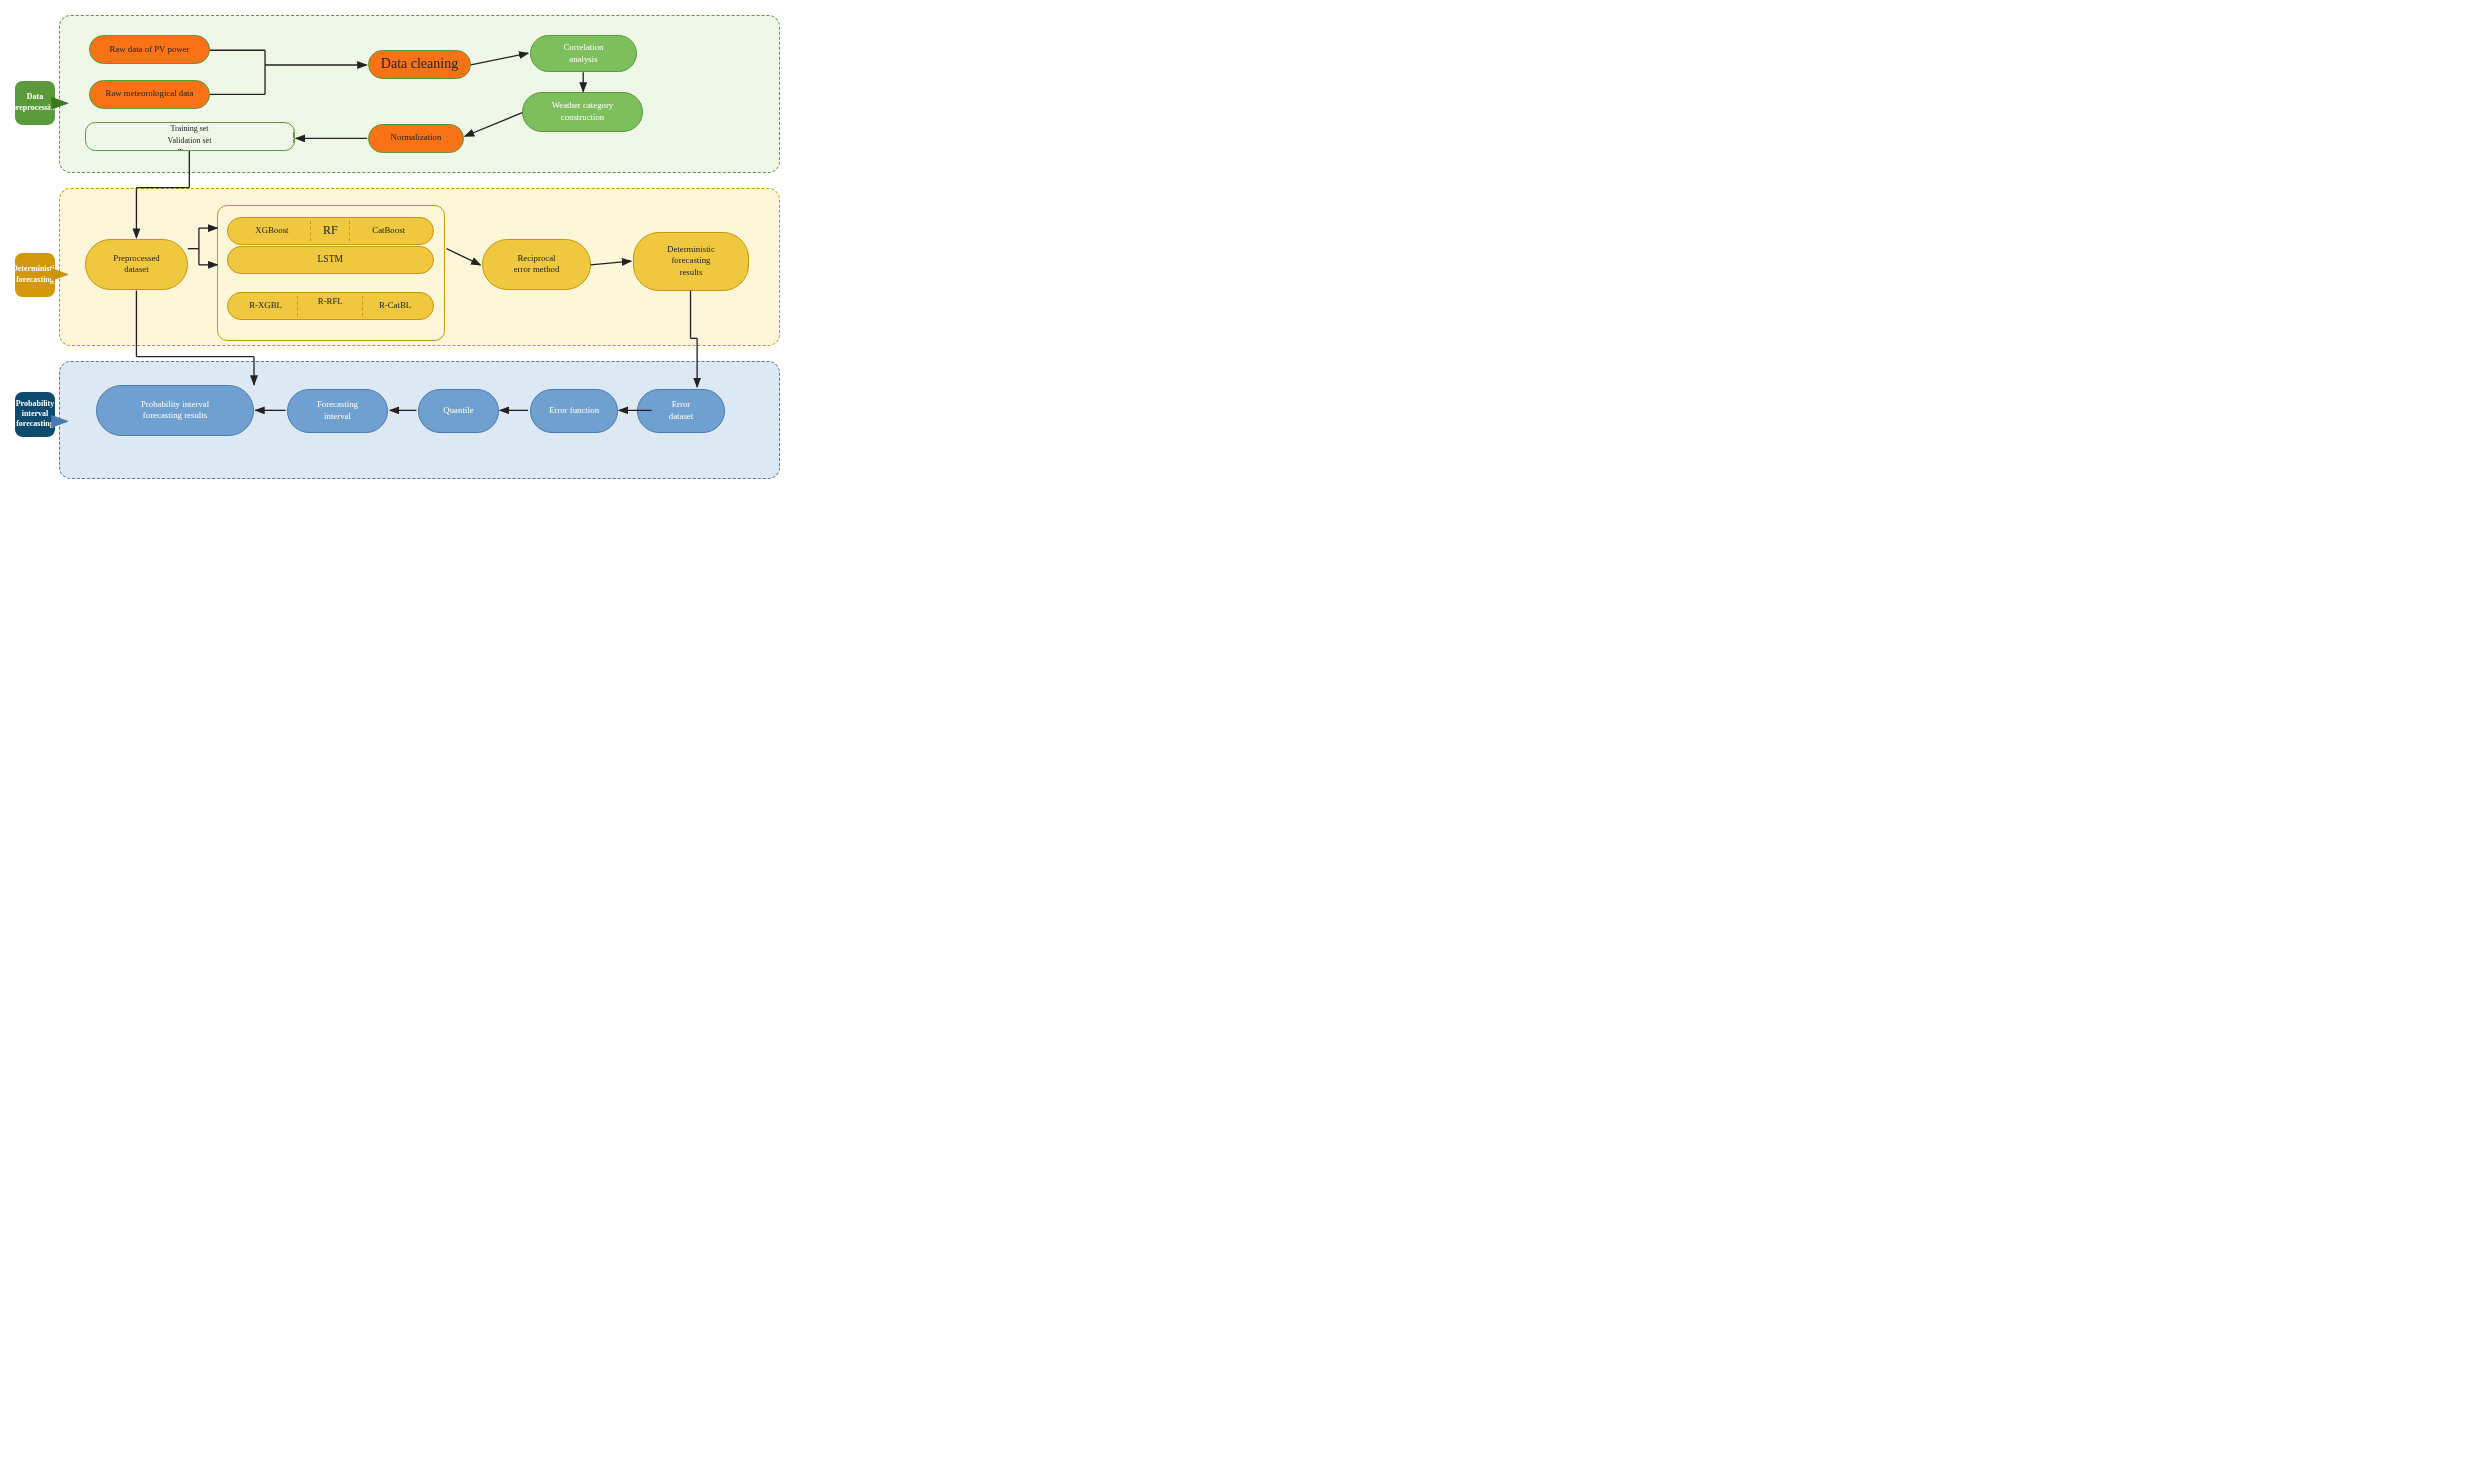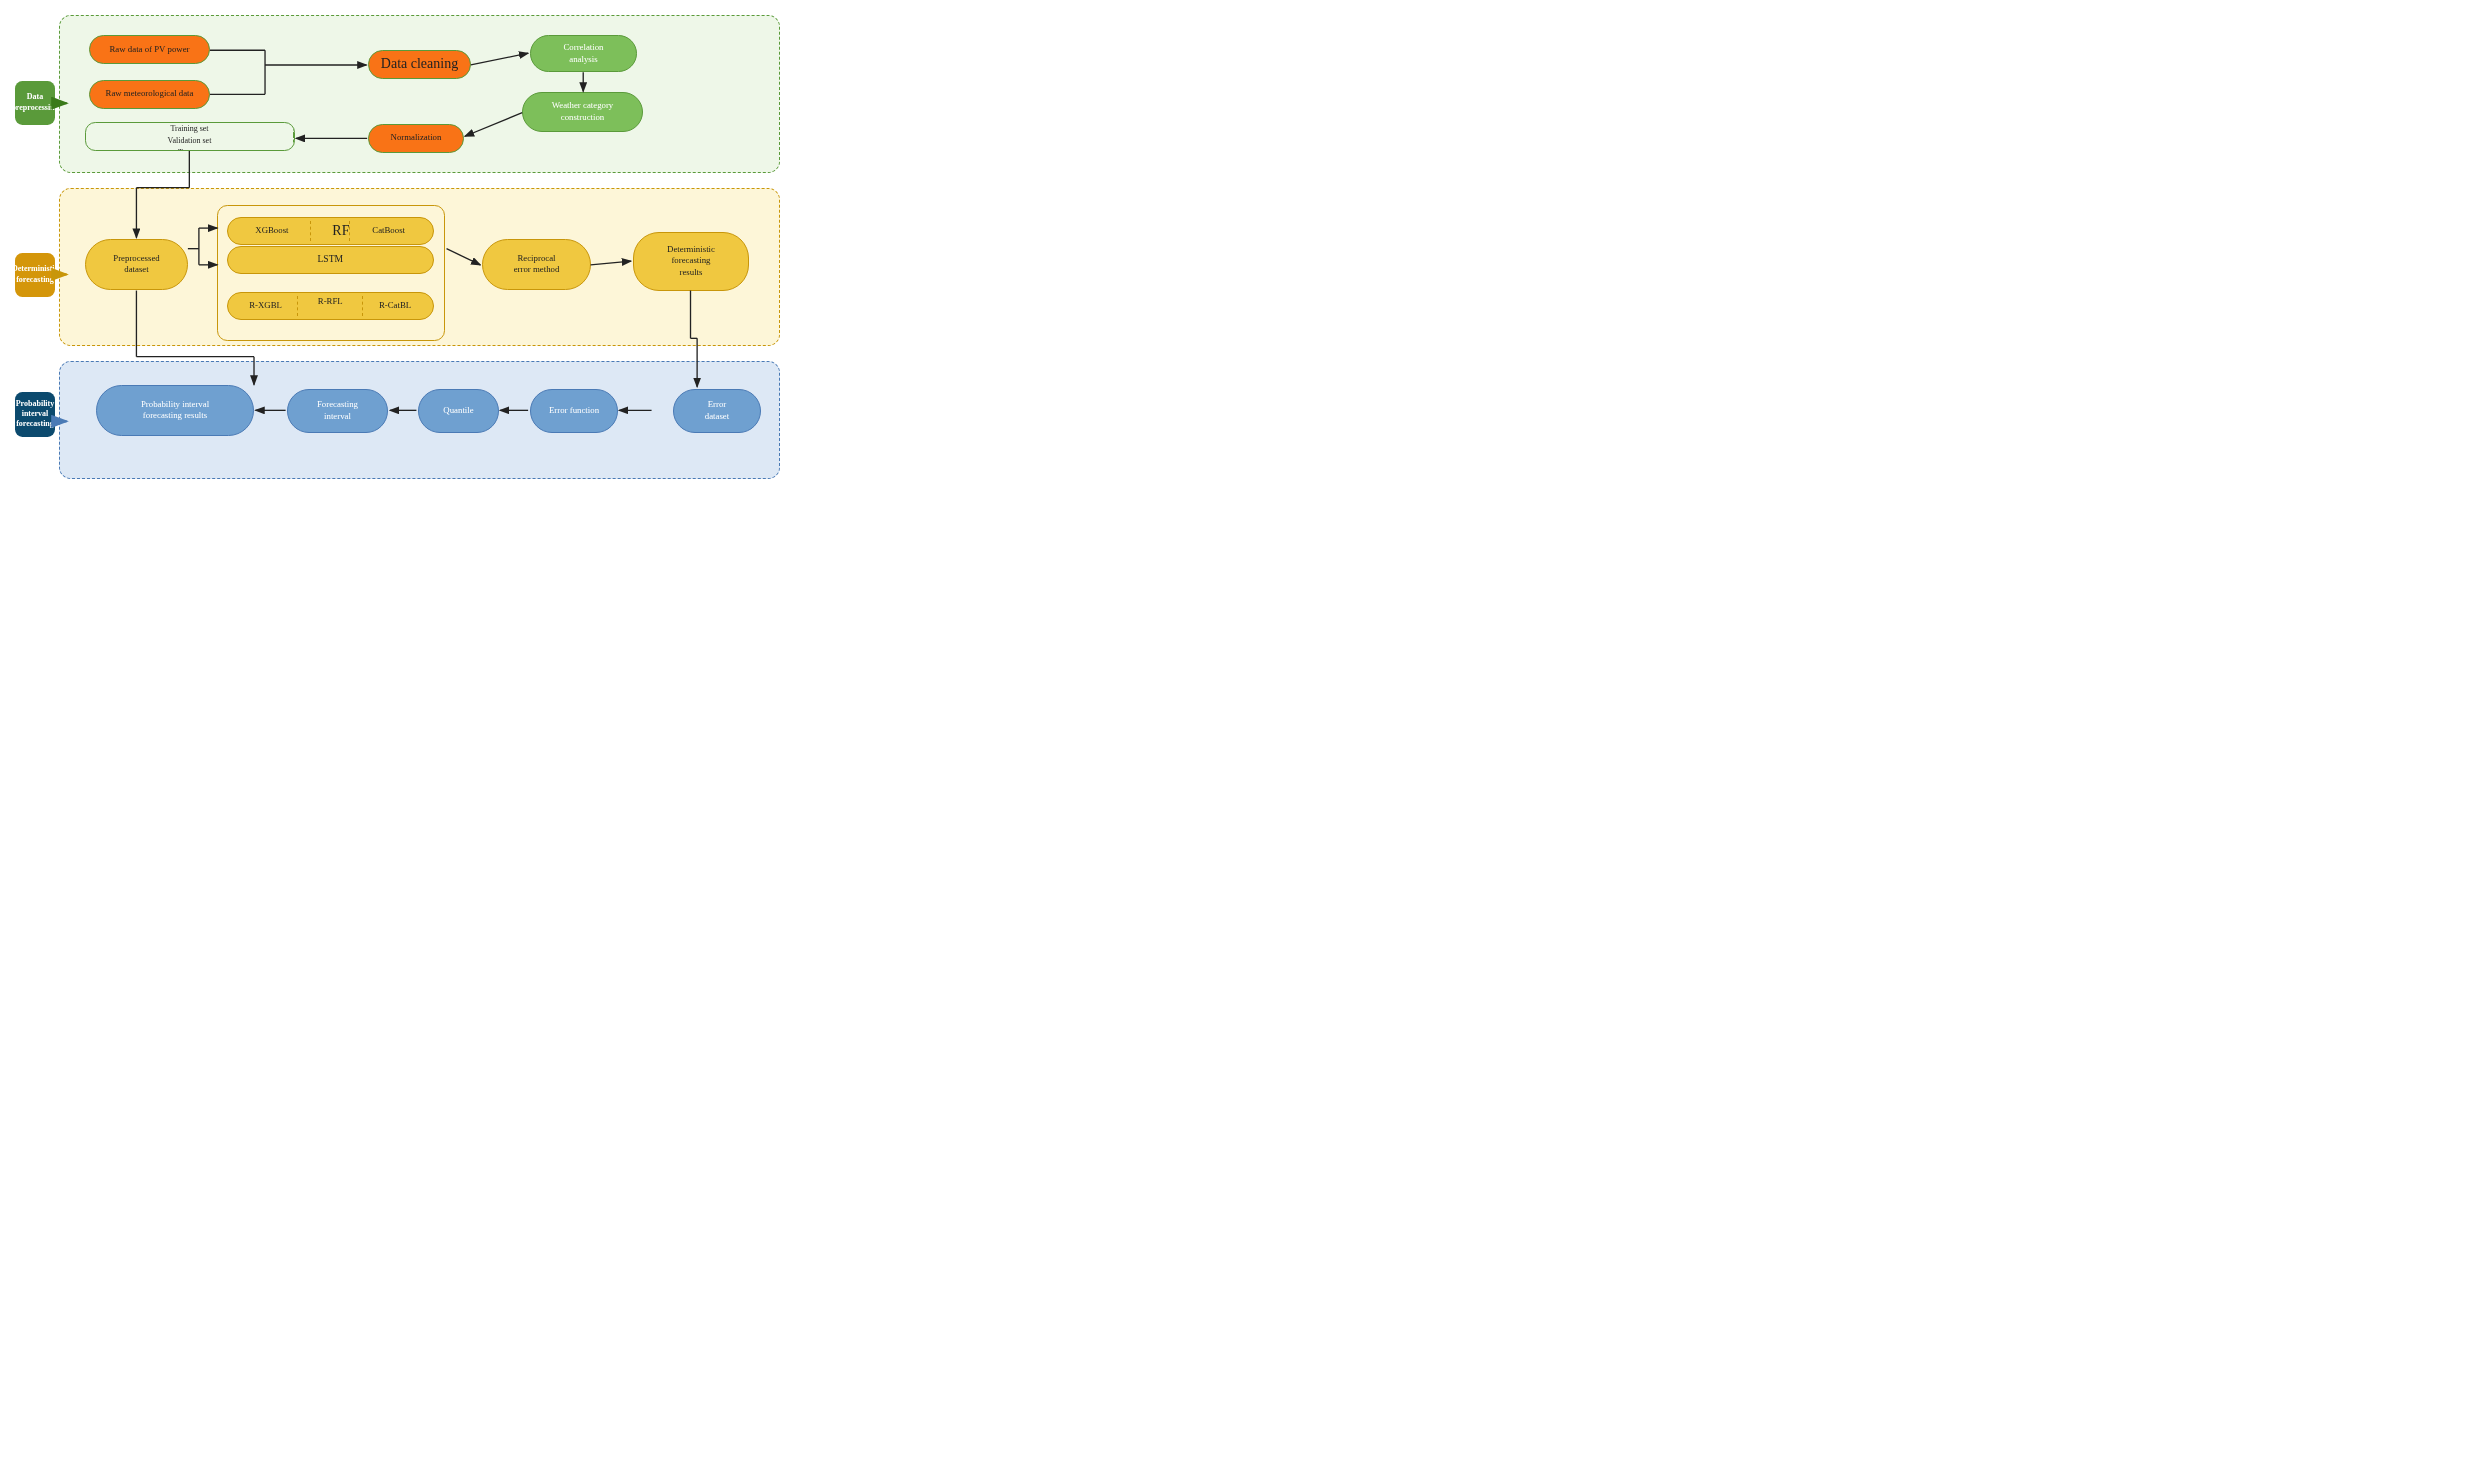--- a/index.html
+++ b/index.html
@@ -228,21 +228,21 @@
 dataset</span>
   </div>
 
   <div class="model-group" style="left:202px; top:190px; width:228px; height:136px;">
 
     <div class="node node-yellow-filled" style="position:relative; left:8.8px; top:11px; width:207px; height:28px; font-size:8.8px; border-radius:14.7px; flex-direction:row; gap:0;">
       <div style="display:flex; width:100%; height:100%; border-radius:14.7px; overflow:hidden; border:none;">
         <div style="flex:1.2; display:flex; align-items:center; justify-content:center; border-right:1.1px dashed #c8960a; font-size:8.8px;">
             <span>XGBoost</span>
           </div>
-        <div style="flex:0.6; display:flex; align-items:center; justify-content:flex-end; border-right:1.1px dashed #c8960a; font-size:14px;">
+        <div style="flex:0.6; display:flex; align-items:center; justify-content:center; border-right:1.1px dashed #c8960a; font-size:12px;">
             <span>RF</span>
           </div>
         <div style="flex:1.2; display:flex; align-items:center; justify-content:center; font-size:8.8px;">
             <span>CatBoost</span>
           </div>
       </div>
     </div>
 
     <div class="node node-yellow-filled" style="position:relative; left:8.8px; top:12px; width:207px; height:28px; font-size:9.6px; border-radius:14.7px;">
       <span>LSTM</span>
@@ -267,21 +267,21 @@
     <span style="white-space:pre-line;">Reciprocal
 error method</span>
   </div>
 
   <div class="node node-yellow-filled" style="left:618px; top:217px; width:116px; height:59px; font-size:8.8px; border-radius:26px; line-height:1.3;">
     <span style="white-space:pre-line;">Deterministic
 forecasting
 results</span>
   </div>
 
-  <div class="node node-blue-filled" style="left:658px; top:374px; width:88px; height:44px; font-size:8.8px; border-radius:22px; line-height:1.3;">
+  <div class="node node-blue-filled" style="left:622px; top:374px; width:88px; height:44px; font-size:8.8px; border-radius:22px; line-height:1.3;">
     <span style="white-space:pre-line;">Error
 dataset</span>
   </div>
 
   <div class="node node-blue-filled" style="left:515px; top:374px; width:88px; height:44px; font-size:8.8px; border-radius:22px;">
     <span>Error function</span>
   </div>
 
   <div class="node node-blue-filled" style="left:403px; top:374px; width:81px; height:44px; font-size:8.8px; border-radius:22px;">
     <span>Quantile</span>

